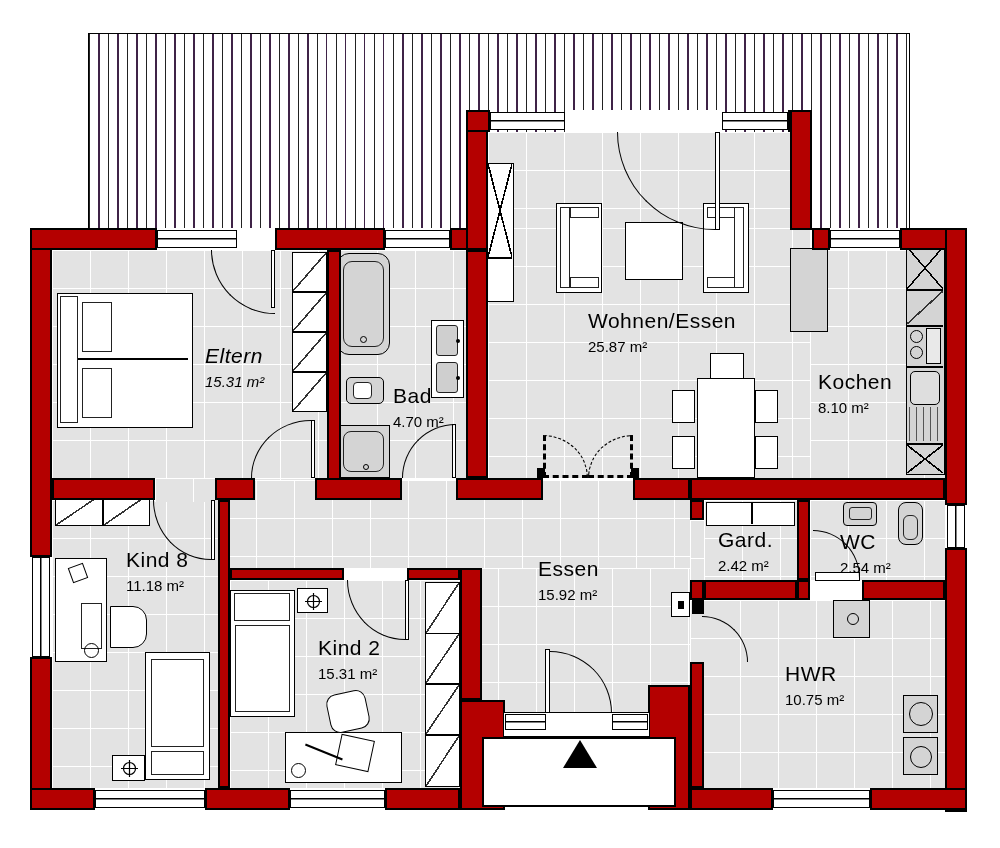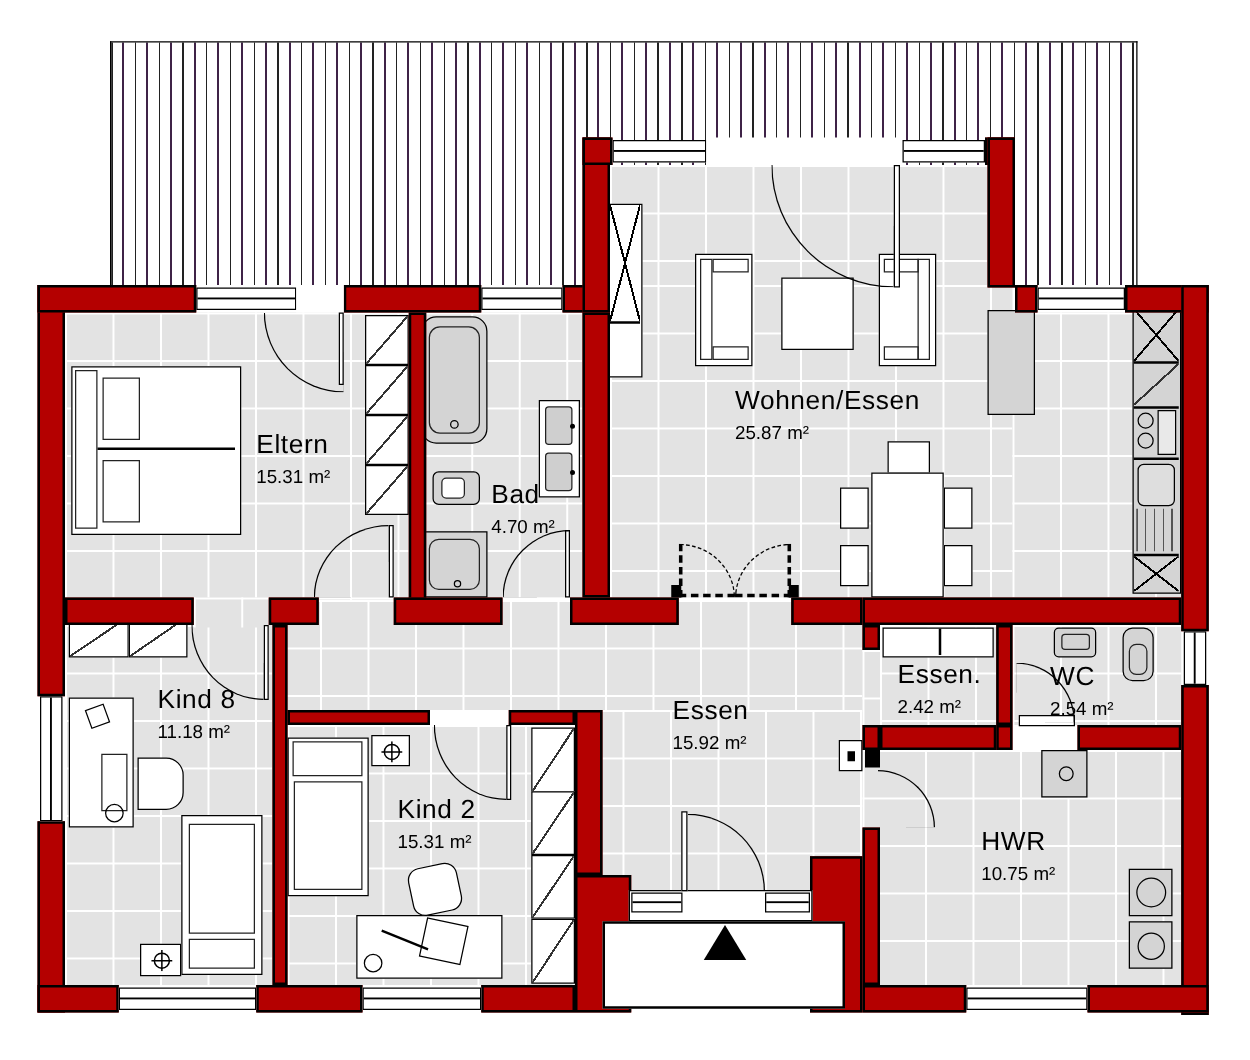--- a/index.html
+++ b/index.html
@@ -279,46 +279,50 @@
   <div class="arc arc-tr" style="left:702px;top:616px;width:46px;height:46px;"></div>
 
   <div class="line" style="left:537px;top:468px;width:8px;height:10px;"></div>
   <div class="line" style="left:631px;top:468px;width:8px;height:10px;"></div>
   <div class="arc arc-tr dashed" style="left:543px;top:435px;width:45px;height:43px;"></div>
   <div class="arc arc-tl dashed" style="left:588px;top:435px;width:45px;height:43px;"></div>
 
   <div style="left:482px;top:737px;width:194px;height:70px;background:#fff;border:2px solid #000;"></div>
   <div class="tri" style="left:563px;top:740px;"></div>
 
-  <div class="lbl" style="left:205px;top:344px;">
+  <div class="lbl" style="left:205px;top:344px;font-style:italic;">
     <span class="nm">Eltern</span>
     <span class="ar">15.31 m²</span>
   </div>
   <div class="lbl" style="left:393px;top:384px;">
     <span class="nm">Bad</span>
     <span class="ar">4.70 m²</span>
   </div>
   <div class="lbl" style="left:544px;top:309px;margin-left:44px;">
     <span class="nm">Wohnen/Essen</span>
     <span class="ar">25.87 m²</span>
   </div>
+  <div class="lbl" style="left:818px;top:370px;">
+    <span class="nm">Kochen</span>
+    <span class="ar">8.10 m²</span>
+  </div>
   <div class="lbl" style="left:126px;top:548px;">
     <span class="nm">Kind 8</span>
     <span class="ar">11.18 m²</span>
   </div>
   <div class="lbl" style="left:318px;top:636px;">
     <span class="nm">Kind 2</span>
     <span class="ar">15.31 m²</span>
   </div>
   <div class="lbl" style="left:538px;top:557px;">
     <span class="nm">Essen</span>
     <span class="ar">15.92 m²</span>
   </div>
   <div class="lbl" style="left:718px;top:528px;">
-    <span class="nm">Essen.</span>
+    <span class="nm">Gard.</span>
     <span class="ar">2.42 m²</span>
   </div>
   <div class="lbl" style="left:840px;top:530px;">
     <span class="nm">WC</span>
     <span class="ar">2.54 m²</span>
   </div>
   <div class="lbl" style="left:785px;top:662px;">
     <span class="nm">HWR</span>
     <span class="ar">10.75 m²</span>
   </div>

